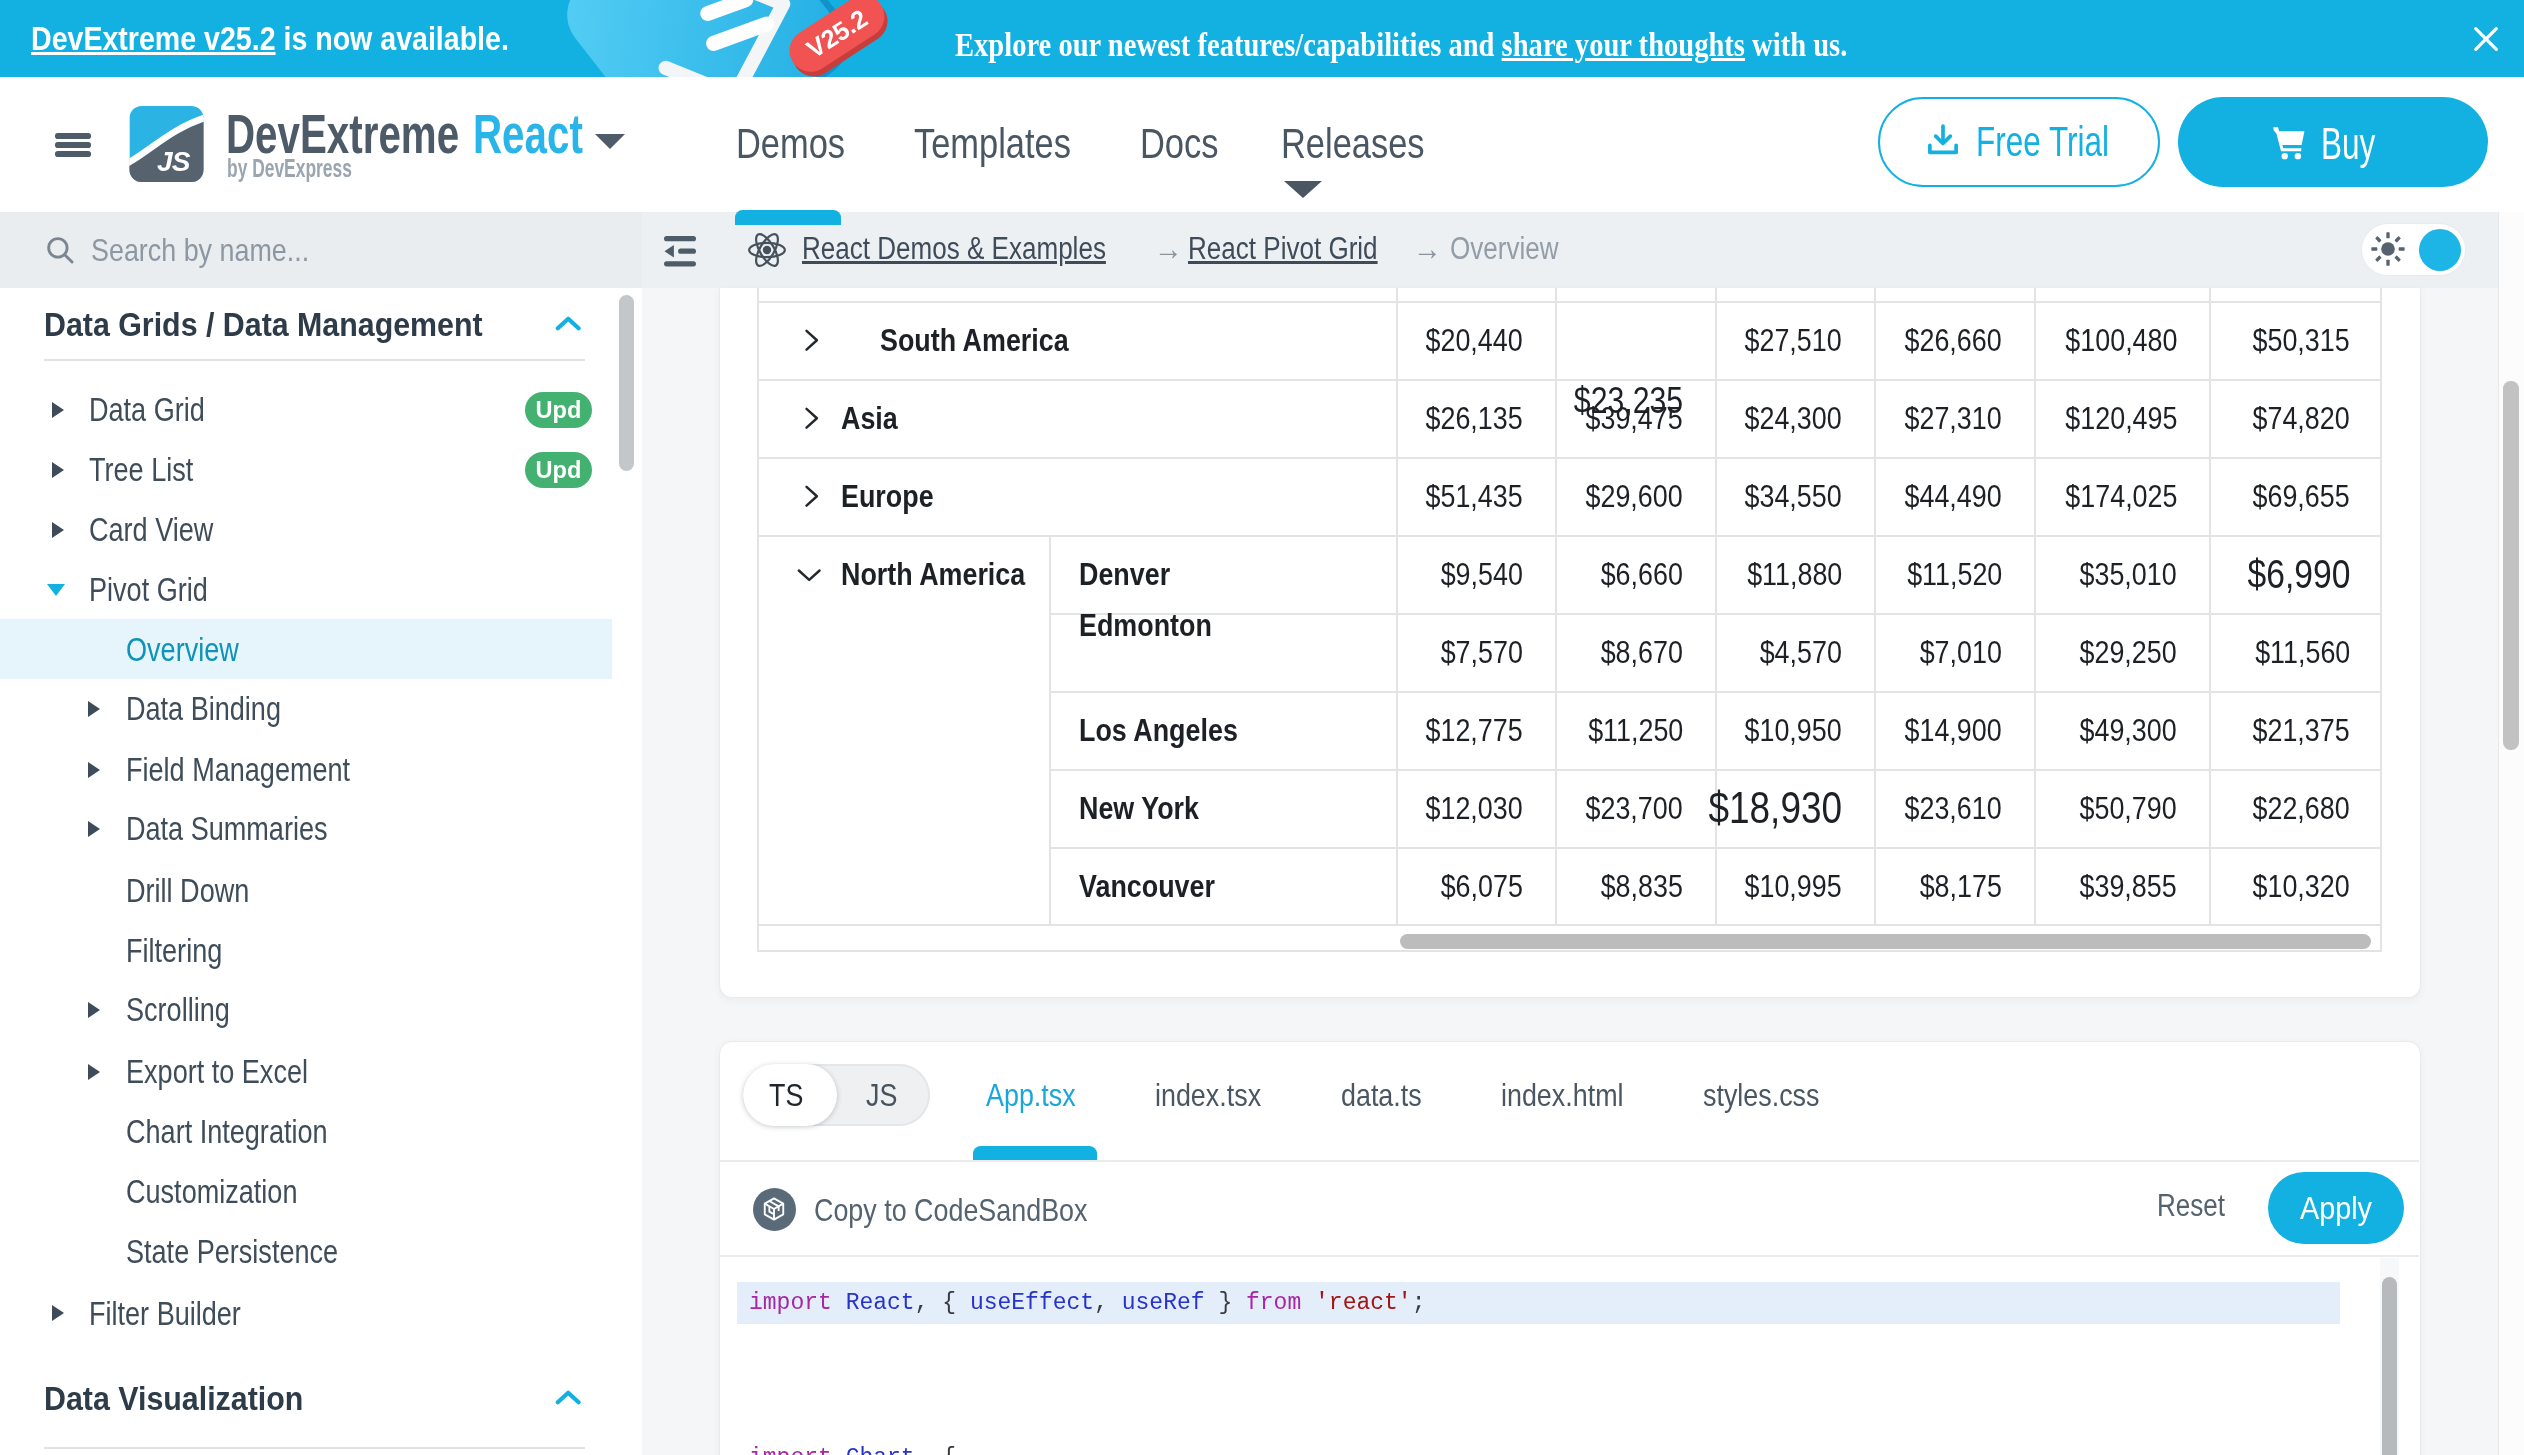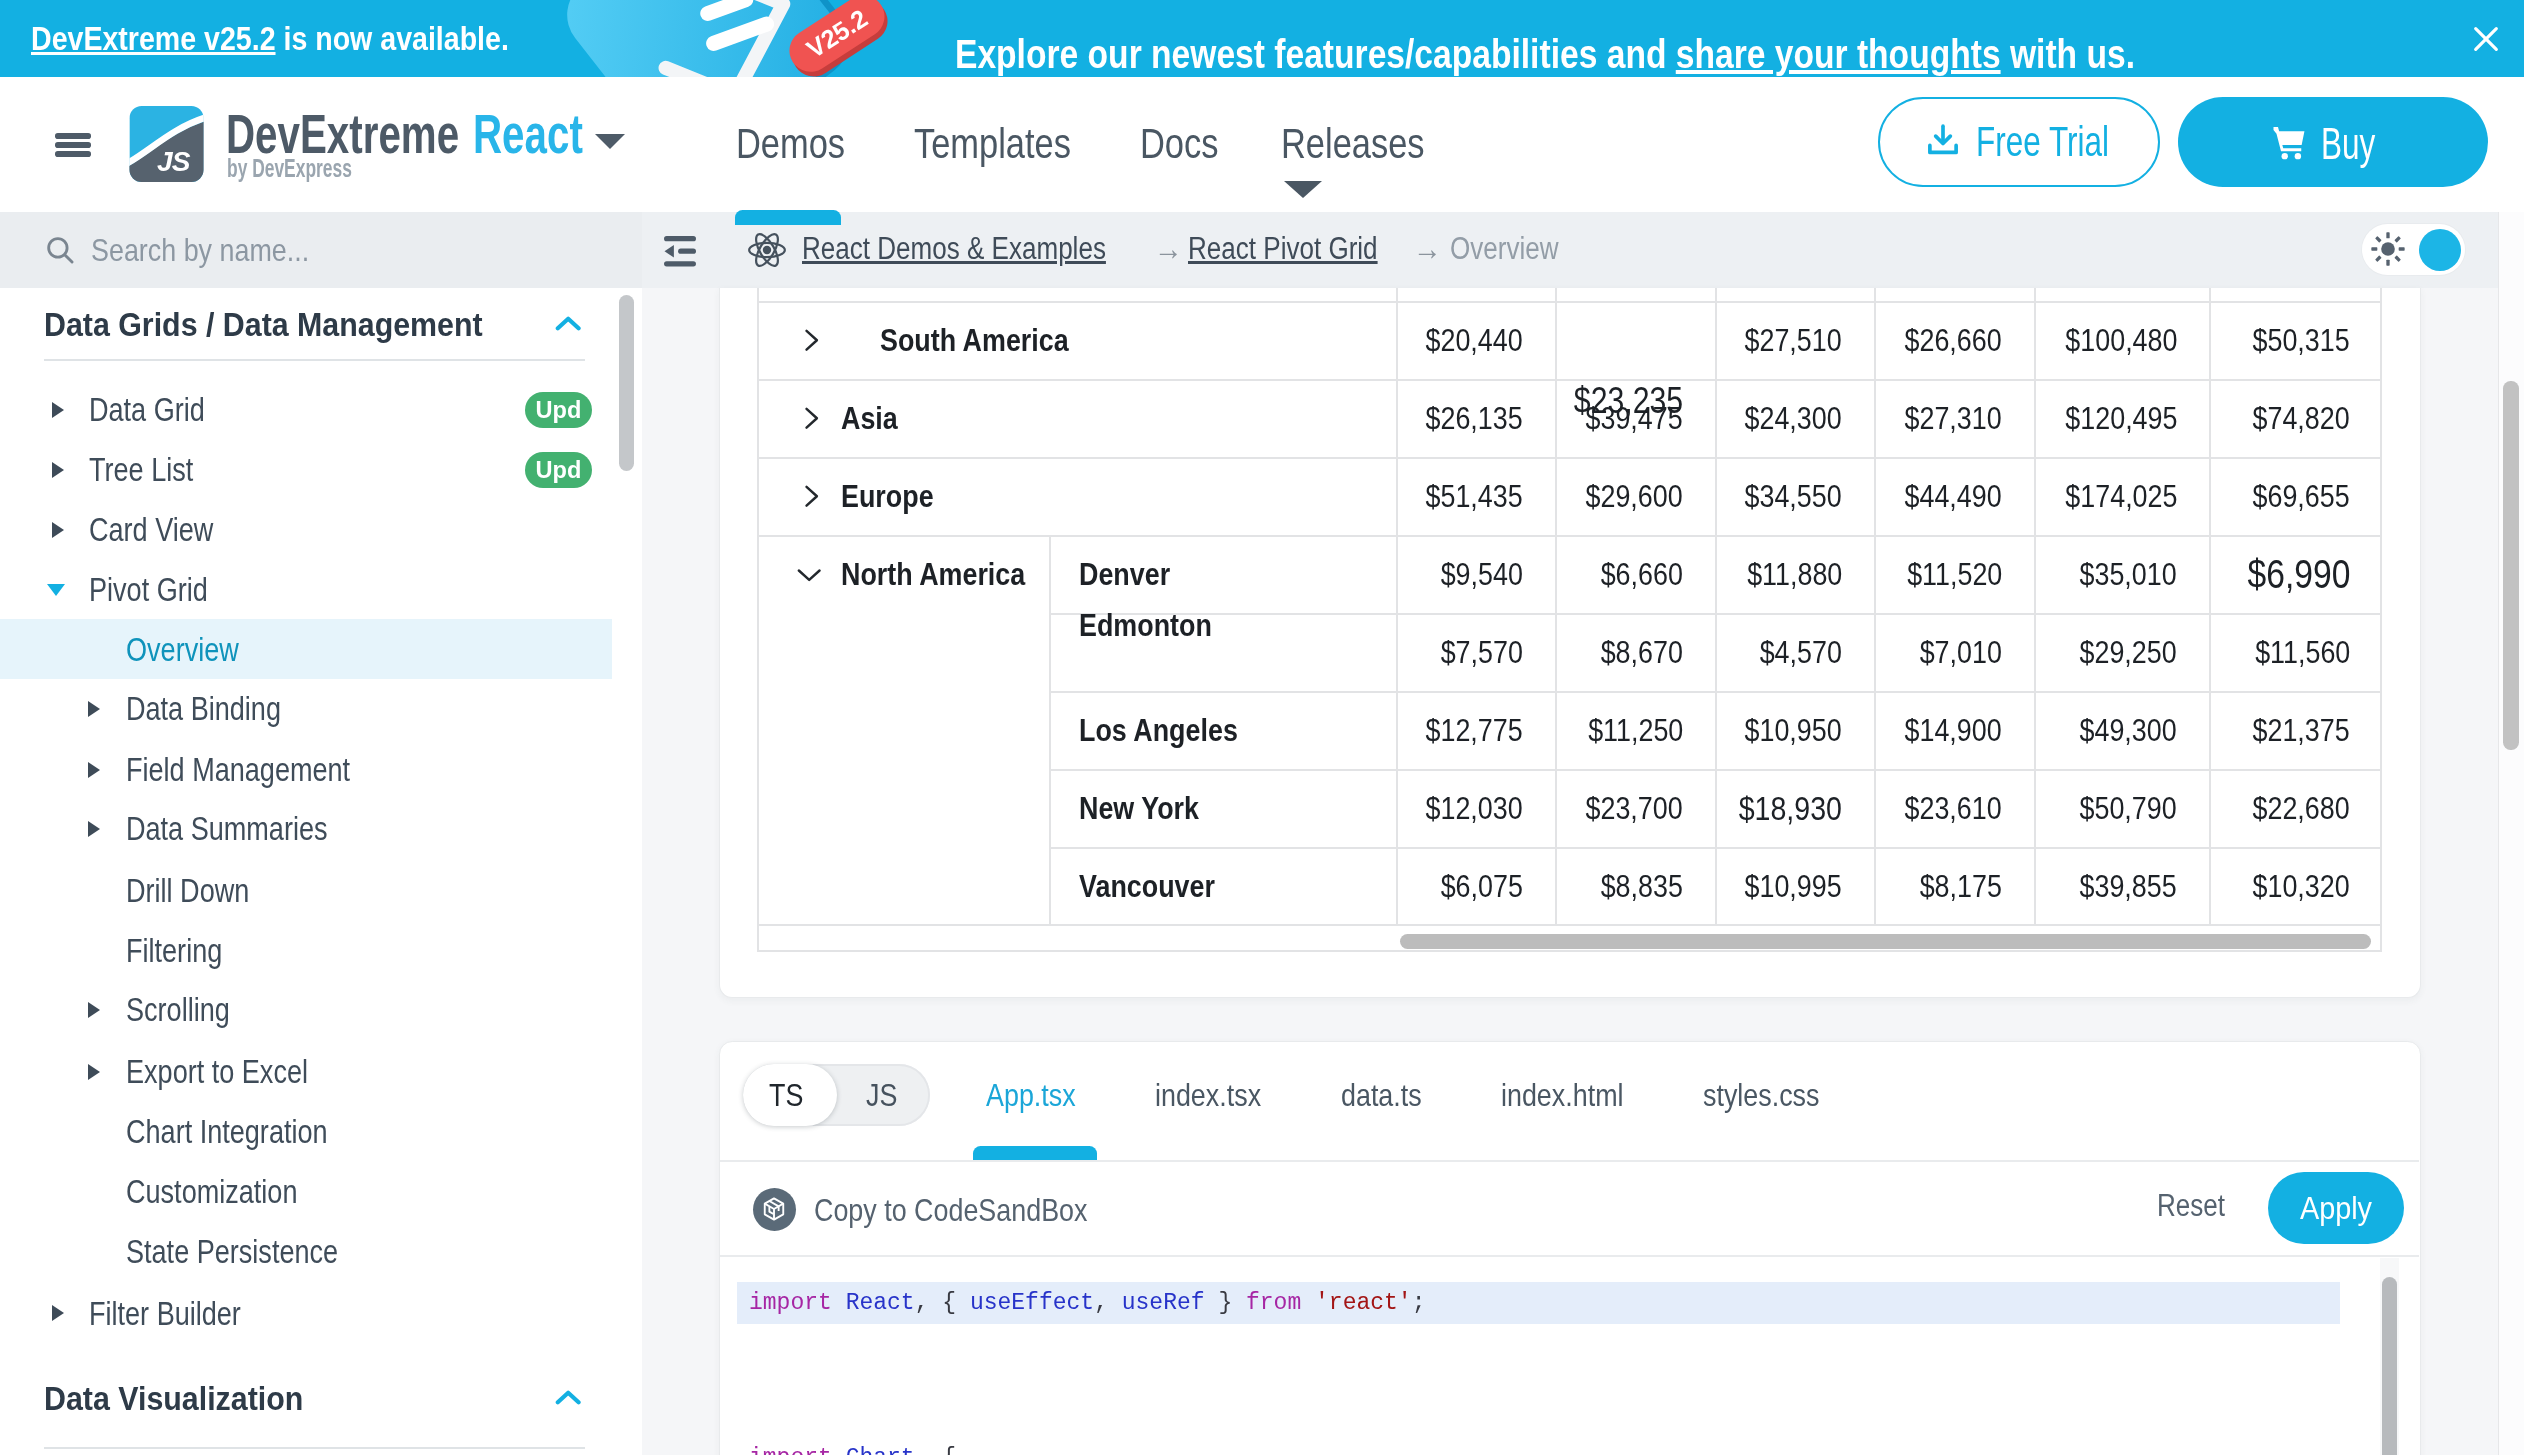--- a/index.html
+++ b/index.html
@@ -29,21 +29,21 @@
 <line x1="168" y1="46" x2="228" y2="46"></line>
 </g>
 </g>
 <g transform="rotate(-33 303 37)">
 <rect x="247" y="19" width="112" height="45" rx="22.5" fill="#c63d3c"></rect>
 <rect x="247" y="13" width="112" height="45" rx="22.5" fill="#f05351"></rect>
 <text x="303" y="45" font-size="27" font-weight="bold" fill="#fff" text-anchor="middle" font-family="Liberation Sans,sans-serif">V25.2</text>
 </g>
       </svg>
 <div class="a t" style="left:31px;top:18.4px;font-size:34px;font-weight:700;color:#fff;line-height:41px;"><span style="display:inline-block;transform:scaleX(0.84);transform-origin:0 50%;"><u>DevExtreme v25.2</u> is now available.</span></div>
-<div class="a t" style="left:955px;top:34px;font-size:40px;font-weight:700;color:#fff;line-height:41px;"><span style="display:inline-block;transform:scaleX(0.84);transform-origin:0 50%;">Explore our newest features/capabilities and <u>share your thoughts</u> with us.</span></div>
+<div class="a t" style="left:955px;top:24px;font-size:34px;font-weight:700;color:#fff;line-height:41px;font-family:Liberation Serif, serif;"><span style="display:inline-block;transform:scaleX(0.84);transform-origin:0 50%;">Explore our newest features/capabilities and <u>share your thoughts</u> with us.</span></div>
 <svg class="a" style="left:2471px;top:23.6px" width="30" height="30" viewBox="0 0 32 32">
 <g stroke="#fff" stroke-width="3.4" stroke-linecap="round">
           <line x1="5" y1="5" x2="27" y2="27"></line>
           <line x1="27" y1="5" x2="5" y2="27"></line>
         </g>
       </svg>
 </div>
 <div class="a" style="left:55px;top:133px;width:36px;height:5.5px;background:#4e5b68;border-radius:2.8px;"></div>
 <div class="a" style="left:55px;top:142px;width:36px;height:5.5px;background:#4e5b68;border-radius:2.8px;"></div>
 <div class="a" style="left:55px;top:151px;width:36px;height:5.5px;background:#4e5b68;border-radius:2.8px;"></div>
@@ -246,21 +246,21 @@
 <div class="a t" style="right:348px;top:633px;font-size:32px;font-weight:400;color:#1d2126;line-height:38px;"><span style="display:inline-block;transform:scaleX(0.84);transform-origin:100% 50%;">$29,250</span></div>
 <div class="a t" style="right:175px;top:633px;font-size:32px;font-weight:400;color:#1d2126;line-height:38px;"><span style="display:inline-block;transform:scaleX(0.84);transform-origin:100% 50%;">$11,560</span></div>
 <div class="a t" style="right:1002px;top:711px;font-size:32px;font-weight:400;color:#1d2126;line-height:38px;"><span style="display:inline-block;transform:scaleX(0.84);transform-origin:100% 50%;">$12,775</span></div>
 <div class="a t" style="right:842px;top:711px;font-size:32px;font-weight:400;color:#1d2126;line-height:38px;"><span style="display:inline-block;transform:scaleX(0.84);transform-origin:100% 50%;">$11,250</span></div>
 <div class="a t" style="right:683px;top:711px;font-size:32px;font-weight:400;color:#1d2126;line-height:38px;"><span style="display:inline-block;transform:scaleX(0.84);transform-origin:100% 50%;">$10,950</span></div>
 <div class="a t" style="right:523px;top:711px;font-size:32px;font-weight:400;color:#1d2126;line-height:38px;"><span style="display:inline-block;transform:scaleX(0.84);transform-origin:100% 50%;">$14,900</span></div>
 <div class="a t" style="right:348px;top:711px;font-size:32px;font-weight:400;color:#1d2126;line-height:38px;"><span style="display:inline-block;transform:scaleX(0.84);transform-origin:100% 50%;">$49,300</span></div>
 <div class="a t" style="right:175px;top:711px;font-size:32px;font-weight:400;color:#1d2126;line-height:38px;"><span style="display:inline-block;transform:scaleX(0.84);transform-origin:100% 50%;">$21,375</span></div>
 <div class="a t" style="right:1002px;top:789px;font-size:32px;font-weight:400;color:#1d2126;line-height:38px;"><span style="display:inline-block;transform:scaleX(0.84);transform-origin:100% 50%;">$12,030</span></div>
 <div class="a t" style="right:842px;top:789px;font-size:32px;font-weight:400;color:#1d2126;line-height:38px;"><span style="display:inline-block;transform:scaleX(0.84);transform-origin:100% 50%;">$23,700</span></div>
-<div class="a t" style="right:683px;top:789px;font-size:34px;font-weight:400;color:#1d2126;line-height:38px;"><span style="display:inline-block;transform:scaleX(0.84);transform-origin:100% 50%;">$18,930</span></div>
+<div class="a t" style="right:683px;top:789px;font-size:44px;font-weight:400;color:#1d2126;line-height:38px;"><span style="display:inline-block;transform:scaleX(0.84);transform-origin:100% 50%;">$18,930</span></div>
 <div class="a t" style="right:523px;top:789px;font-size:32px;font-weight:400;color:#1d2126;line-height:38px;"><span style="display:inline-block;transform:scaleX(0.84);transform-origin:100% 50%;">$23,610</span></div>
 <div class="a t" style="right:348px;top:789px;font-size:32px;font-weight:400;color:#1d2126;line-height:38px;"><span style="display:inline-block;transform:scaleX(0.84);transform-origin:100% 50%;">$50,790</span></div>
 <div class="a t" style="right:175px;top:789px;font-size:32px;font-weight:400;color:#1d2126;line-height:38px;"><span style="display:inline-block;transform:scaleX(0.84);transform-origin:100% 50%;">$22,680</span></div>
 <div class="a t" style="right:1002px;top:867px;font-size:32px;font-weight:400;color:#1d2126;line-height:38px;"><span style="display:inline-block;transform:scaleX(0.84);transform-origin:100% 50%;">$6,075</span></div>
 <div class="a t" style="right:842px;top:867px;font-size:32px;font-weight:400;color:#1d2126;line-height:38px;"><span style="display:inline-block;transform:scaleX(0.84);transform-origin:100% 50%;">$8,835</span></div>
 <div class="a t" style="right:683px;top:867px;font-size:32px;font-weight:400;color:#1d2126;line-height:38px;"><span style="display:inline-block;transform:scaleX(0.84);transform-origin:100% 50%;">$10,995</span></div>
 <div class="a t" style="right:523px;top:867px;font-size:32px;font-weight:400;color:#1d2126;line-height:38px;"><span style="display:inline-block;transform:scaleX(0.84);transform-origin:100% 50%;">$8,175</span></div>
 <div class="a t" style="right:348px;top:867px;font-size:32px;font-weight:400;color:#1d2126;line-height:38px;"><span style="display:inline-block;transform:scaleX(0.84);transform-origin:100% 50%;">$39,855</span></div>
 <div class="a t" style="right:175px;top:867px;font-size:32px;font-weight:400;color:#1d2126;line-height:38px;"><span style="display:inline-block;transform:scaleX(0.84);transform-origin:100% 50%;">$10,320</span></div>
 <div class="a" style="left:1400px;top:934px;width:971px;height:15px;background:#bcbcbc;border-radius:7.6px;"></div>

